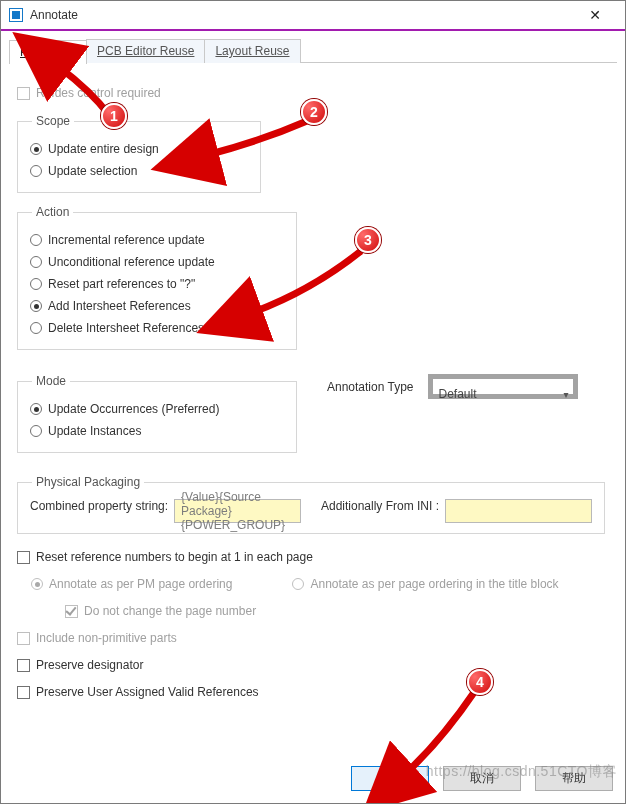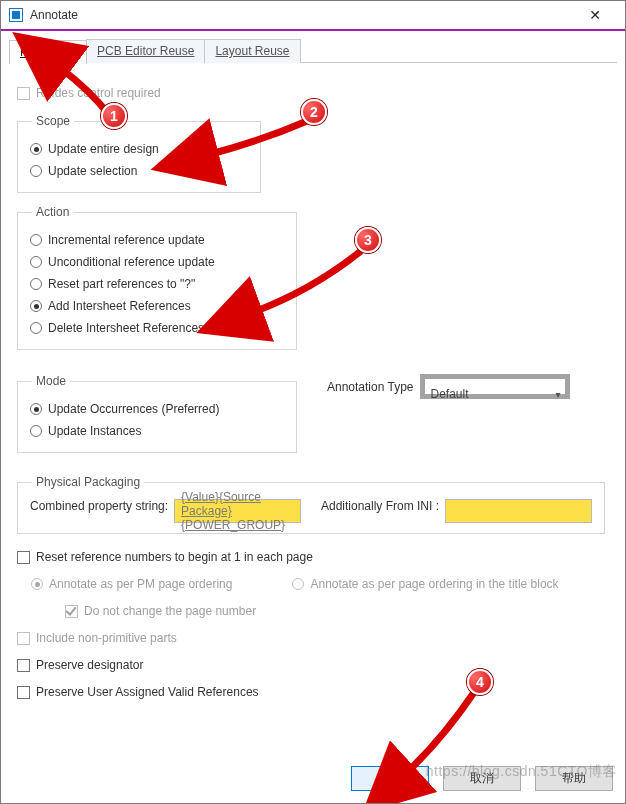--- a/index.html
+++ b/index.html
@@ -136,21 +136,21 @@
     padding: 0 4px;
     color:#555;
     margin-left: 2px;
   }
   .flex { display:flex; }
   .two-col { display:flex; gap:20px; }
   .two-col > div { flex:1; }
   .atype-row{
     display:flex;
     align-items:center;
-    gap:6px;
+    gap:14px;
     margin-top:4px;
   }
   .select {
     border:5px solid #a3a3a3;
     height:22px;
     width:150px;
     background:#fff;
     display:flex;
     align-items:center;
     justify-content:space-between;
@@ -160,22 +160,21 @@
   }
   .select .chev { font-size:10px; color:#555; }
   .txt {
     border:1px solid #b9b9b9;
     height:24px;
     width:100%;
     padding:0 6px;
     display:flex;
     align-items:center;
     color:#7d7d7d;
-    background:#fde047;
-    text-decoration:underline;
+    background:#fef9c3;
   }
   .txt.ro { color:#7d7d7d; }
   .pp-col { display:flex; flex-direction:row; gap:6px; }
   .lbl { white-space: nowrap; }
 
   .buttons {
     position:absolute;
     right:12px;
     bottom:12px;
     display:flex;

